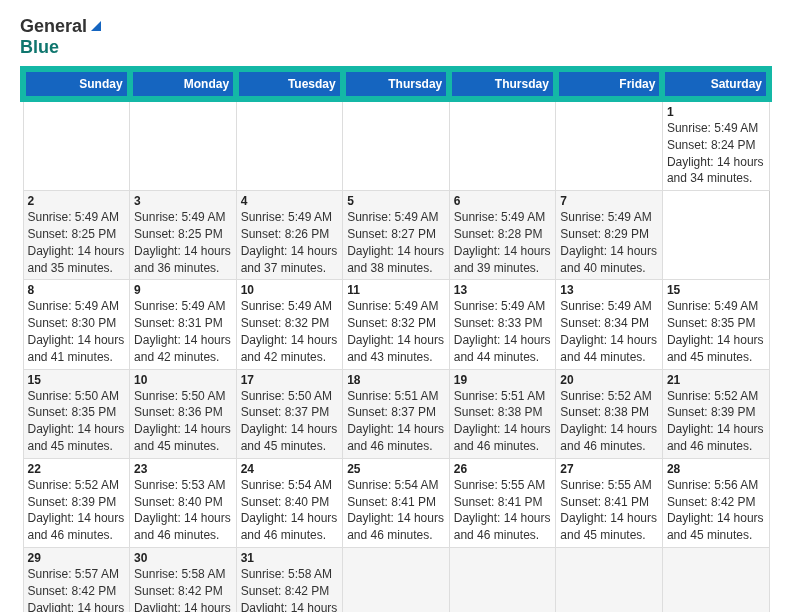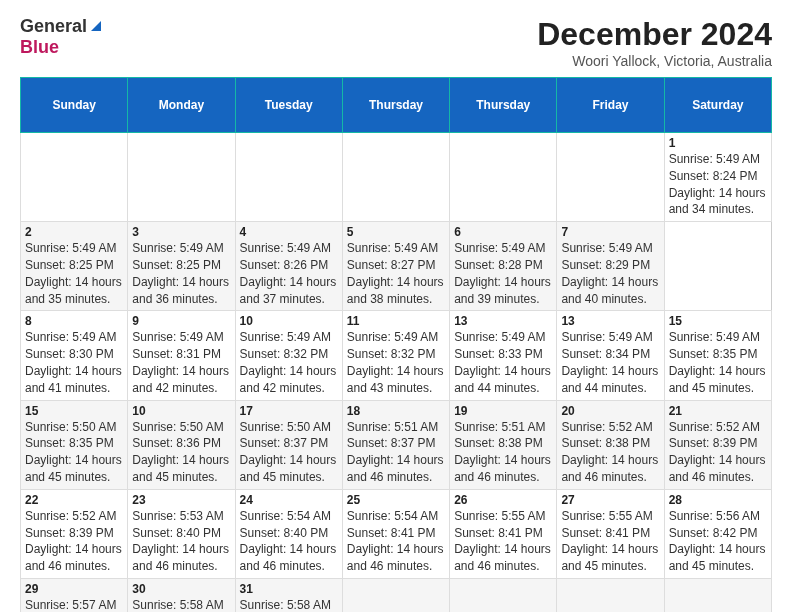--- a/index.html
+++ b/index.html
@@ -33,21 +33,21 @@
       align-items: center;
     }
     .logo-general {
       font-size: 18px;
       font-weight: bold;
       color: #333;
     }
     .logo-blue {
       font-size: 18px;
       font-weight: bold;
-      color: #be185d;
+      color: #0f766e;
     }
     .title-area {
       text-align: right;
     }
     .month-title {
       font-size: 32px;
       font-weight: bold;
       color: #222;
     }
     .location {
@@ -59,23 +59,23 @@
       border: 1px solid #ccc;
       border-collapse: collapse;
       width: 100%;
       table-layout: fixed;
     }
     .calendar th {
       background: #1565c0;
       color: #fff;
       font-size: 12px;
       font-weight: bold;
-      padding: 20px 4px;
-      text-align: center;
-      border: 1px solid #14b8a6;
+      padding: 5px 4px;
+      text-align: right;
+      border: 6px solid #14b8a6;
     }
     .calendar td {
       vertical-align: top;
       border: 1px solid #ddd;
       padding: 3px 4px;
       font-size: 9.5px;
       color: #333;
       background: #fff;
       height: 80px;
     }
@@ -107,24 +107,20 @@
       <div class="logo-text">
         <span class="logo-general">General</span>
         <span style="display:inline-block;margin-left:2px;margin-bottom:-2px;">
           <svg width="14" height="14" viewBox="0 0 14 14">
             <polygon points="2,12 12,12 12,2" fill="#1565c0"></polygon>
           </svg>
         </span>
       </div>
       <span class="logo-blue">Blue</span>
     </div>
-    <div class="title-area">
-      <div class="month-title">December 2024</div>
-      <div class="location">Woori Yallock, Victoria, Australia</div>
-    </div>
   </div>
 
   <table class="calendar">
     <thead>
       <tr>
       <th>Sunday</th>
           <th>Monday</th>
           <th>Tuesday</th>
           <th>Thursday</th>
           <th>Thursday</th>

